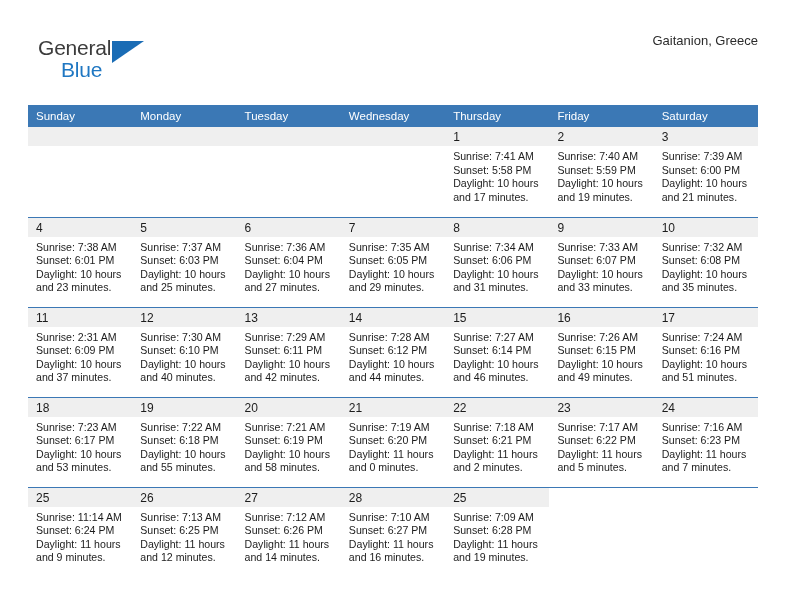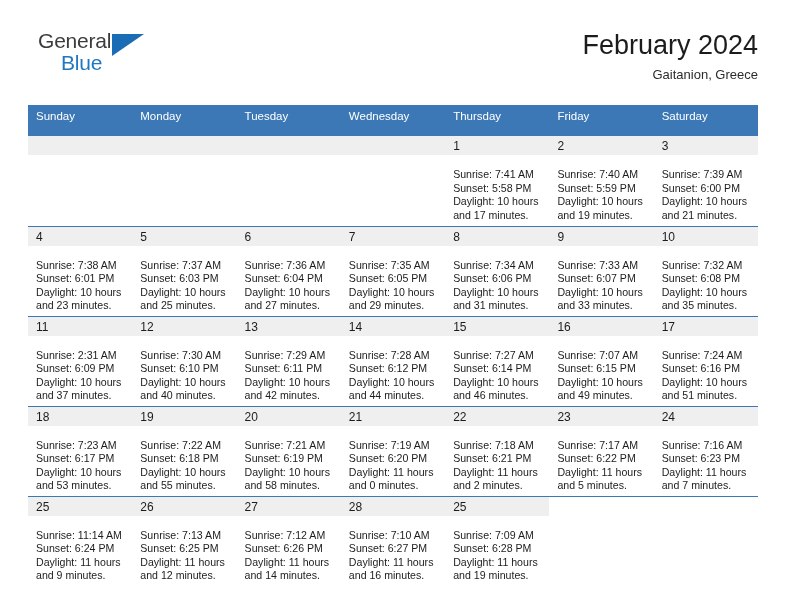--- a/index.html
+++ b/index.html
@@ -25,21 +25,21 @@
   .header {
     position: absolute;
     left: 28px;
     top: 28px;
     right: 34px;
     height: 66px;
   }
   .brand {
     position: absolute;
     left: 10px;
-    top: 1px;
+    top: 8px;
     width: 120px;
     height: 52px;
   }
   .brand-general {
     position: absolute;
     left: 0;
     top: 0;
     font-size: 21px;
     letter-spacing: -0.2px;
     color: #3c3c3c;
@@ -92,21 +92,21 @@
     width: 730px;
     border-collapse: collapse;
     table-layout: fixed;
   }
   .dow-row th {
     background: #3b78b5;
     color: #ffffff;
     font-size: 11.5px;
     font-weight: normal;
     text-align: left;
-    padding: 5px 0 14px 8px;
+    padding: 5px 0 5px 8px;
     height: 19px;
     box-sizing: border-box;
   }
   .week-row td {
     vertical-align: top;
     padding: 0;
     border-top: 1.5px solid #3b78b5;
     height: 90px;
     box-sizing: border-box;
     background: #ffffff;
@@ -119,21 +119,21 @@
     font-size: 12px;
     color: #1c1c1c;
     padding: 3px 0 3px 8px;
     height: 19px;
     box-sizing: border-box;
   }
   .daynum.empty {
     color: transparent;
   }
   .cell-body {
-    padding: 13px 6px 0 8px;
+    padding: 4px 6px 0 8px;
   }
   .cell-body div {
     font-size: 10.6px;
     line-height: 13.6px;
     color: #1c1c1c;
     white-space: nowrap;
   }
   .cell-blank { background: #ffffff; }
   .cell-blank .daynum { background: #efefef; }
   .cell-nobg .daynum { background: transparent; }
@@ -145,21 +145,20 @@
 
   <div class="header">
 
     <div class="brand">
       <span class="brand-general">General</span>
       <span class="brand-flag"></span>
       <span class="brand-blue">Blue</span>
     </div>
 
     <div class="title-block">
-      <div class="cal-title">February 2024</div>
       <div class="cal-subtitle">Gaitanion, Greece</div>
     </div>
 
   </div>
 
   <table class="calendar">
     <thead>
       <tr class="dow-row">
         <th>Sunday</th>
         <th>Monday</th>
@@ -319,21 +318,21 @@
             <div class="cell-body">
               <div>Sunrise: 7:27 AM</div>
               <div>Sunset: 6:14 PM</div>
               <div>Daylight: 10 hours</div>
               <div>and 46 minutes.</div>
             </div>
           </td>
           <td class="day-cell">
             <div class="daynum">16</div>
             <div class="cell-body">
-              <div>Sunrise: 7:07 AM</div>
+              <div>Sunrise: 7:26 AM</div>
               <div>Sunset: 6:15 PM</div>
               <div>Daylight: 10 hours</div>
               <div>and 49 minutes.</div>
             </div>
           </td>
           <td class="day-cell">
             <div class="daynum">17</div>
             <div class="cell-body">
               <div>Sunrise: 7:24 AM</div>
               <div>Sunset: 6:16 PM</div>

